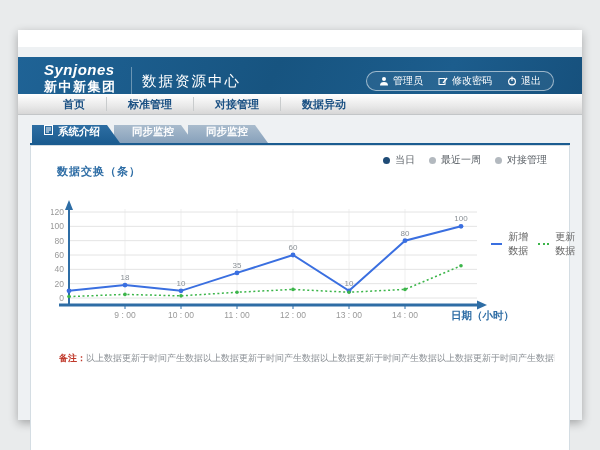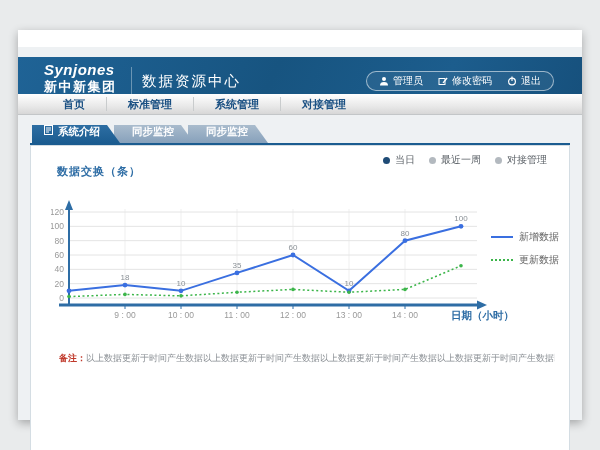--- a/index.html
+++ b/index.html
@@ -62,21 +62,21 @@
   .panel{
     position:absolute;left:12px;top:115px;width:540px;height:308px;
     background:#fff;border:1px solid #d4dde3;box-sizing:border-box;
   }
   .radios{position:absolute;top:7px;right:22px;display:flex;gap:14px;align-items:center;}
   .radio{display:flex;align-items:center;gap:5px;font-size:10px;color:#5a6066;cursor:pointer;}
   .radio .dot{width:7px;height:7px;border-radius:50%;background:#b3b9bf;}
   .radio.selected .dot{background:#1f4b76;}
   .ylabel{position:absolute;left:26px;top:18px;font-size:11px;font-weight:bold;color:#2e6da5;letter-spacing:1px;}
   .chart-wrap{position:absolute;left:20px;top:50px;width:470px;height:132px;}
-  .series-legend{position:absolute;left:460px;top:84px;display:flex;flex-direction:column;gap:9px;}
+  .series-legend{position:absolute;left:460px;top:84px;display:flex;flex-direction:row;gap:9px;}
   .series-row{display:flex;align-items:center;gap:6px;font-size:10px;color:#666;}
   .sample{width:22px;height:0;}
   .sample.solid{border-top:2px solid #3a6fe0;}
   .sample.dotted{border-top:2px dotted #3cb54a;}
   .note{
     position:absolute;left:28px;top:206px;right:14px;
     font-size:9px;color:#8a8f94;white-space:nowrap;overflow:hidden;
   }
   .note .prefix{color:#c0392b;font-weight:bold;}
   svg text{font-family:"Liberation Sans","DejaVu Sans",sans-serif;}
@@ -122,22 +122,22 @@
             </svg>
         </span>
         <span>退出</span>
       </div>
     </div>
   </div>
 
   <div class="nav">
     <span class="nav-item">首页</span>
     <span class="nav-item">标准管理</span>
-    <span class="nav-item">系统管理</span>
     <span class="nav-item">对接管理</span>
+    <span class="nav-item">数据异动</span>
   </div>
 
   <div class="tabs">
     <div class="tab active">
       <span>
         <svg width="9" height="10" viewBox="0 0 9 10">
             <rect x="0.5" y="0.5" width="8" height="9" fill="none" stroke="#fff" stroke-width="1"></rect>
             <line x1="2" y1="3" x2="7" y2="3" stroke="#fff" stroke-width="1"></line>
             <line x1="2" y1="5" x2="7" y2="5" stroke="#fff" stroke-width="1"></line>
             <line x1="2" y1="7" x2="5" y2="7" stroke="#fff" stroke-width="1"></line>

